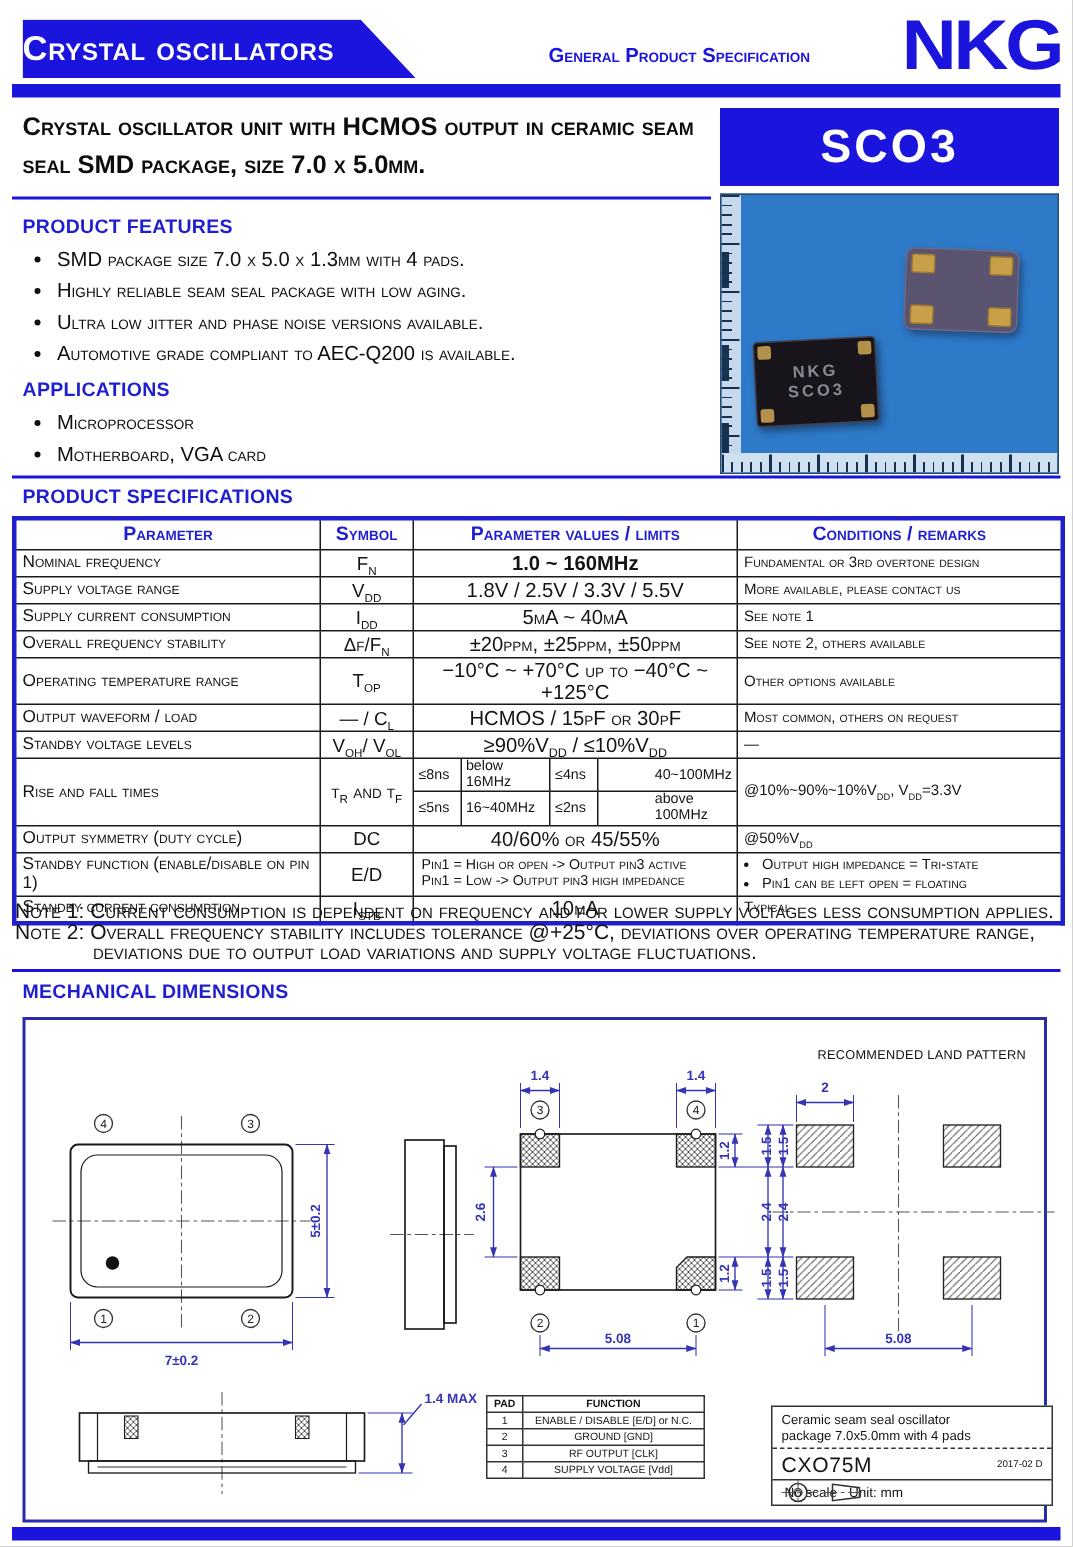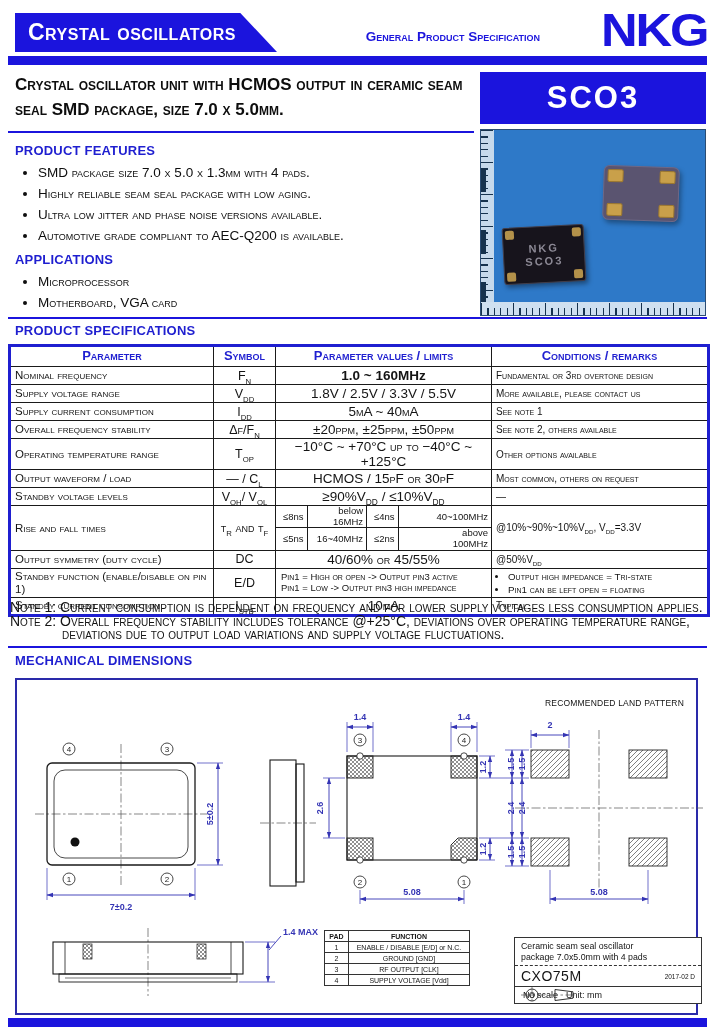--- a/index.html
+++ b/index.html
@@ -8,21 +8,21 @@
     --dim:#3434b4;
     --ink:#141414;
   }
   *{margin:0;padding:0;box-sizing:border-box;}
   body{background:#888;font-family:"Liberation Sans",sans-serif;}
   .page{position:relative;width:715px;height:1031px;background:#ffffff;margin:0 auto;overflow:hidden;color:var(--ink);}
   .sc{font-variant:small-caps;}
 
   
   .banner{position:absolute;left:15px;top:13px;width:262px;height:39px;background:var(--blue);
-    clip-path:polygon(0 0,86% 0,100% 100%,0 100%);display:flex;align-items:center;padding-left:13px;}
+    clip-path:polygon(0 0,86% 0,100% 100%,0 100%);display:flex;align-items:center;}
   .banner span{color:#fff;font-weight:bold;font-size:23px;font-variant:small-caps;letter-spacing:.5px;}
   .spec-label{position:absolute;left:300px;top:29px;width:240px;text-align:right;color:var(--blue);
     font-weight:bold;font-size:13.5px;font-variant:small-caps;}
   .logo{position:absolute;right:8px;top:2px;color:var(--blue);font-weight:bold;font-size:47px;letter-spacing:-2px;transform:scaleX(1.08);transform-origin:right;}
   .top-bar{position:absolute;left:8px;top:56px;width:699px;height:9px;background:var(--blue);}
 
   
   .title-text{position:absolute;left:15px;top:72px;width:458px;font-size:17px;font-weight:bold;
     font-variant:small-caps;line-height:25px;color:#0d0d0d;}
   .title-underline{position:absolute;left:8px;top:131px;width:466px;height:2px;background:var(--blue);}
@@ -65,21 +65,21 @@
   table.spec td,table.spec th{border:1px solid #1a1a1a;vertical-align:middle;line-height:1.12;}
   table.spec th{color:var(--hblue);font-size:13px;font-variant:small-caps;font-weight:bold;height:21px;}
   td.p{font-size:11.5px;font-variant:small-caps;padding:1px 4px;height:18px;}
   td.s{font-size:12.5px;text-align:center;font-variant:small-caps;}
   td.v{font-size:13.5px;text-align:center;font-variant:small-caps;}
   td.v.b{font-weight:bold;font-variant:normal;text-align:center;}
   td.r{font-size:10px;font-variant:small-caps;padding:1px 4px;}
   td sub{font-size:62%;line-height:0;}
   td.subwrap{padding:0;}
   table.subtbl{width:100%;border-collapse:collapse;font-variant:normal;}
-  table.subtbl td{font-size:9.5px;padding:0 3px;height:14px;text-align:right;}
+  table.subtbl td{font-size:9.5px;padding:0 3px;height:14px;text-align:left;}
   table.subtbl tr:first-child td{border-top:none;}
   table.subtbl tr:last-child td{border-bottom:none;}
   table.subtbl td:first-child{border-left:none;}
   table.subtbl td:last-child{border-right:none;padding-left:38px;}
   .vline{font-size:9.5px;text-align:left;padding:1px 5px;}
   ul.rlist{list-style:disc;padding-left:12px;}
   ul.rlist li{font-size:9.8px;line-height:13px;}
   .notes{position:absolute;left:10px;top:601px;width:700px;font-size:14px;font-variant:small-caps;line-height:13.5px;}
   .notes div{padding-left:52px;text-indent:-52px;}
 

